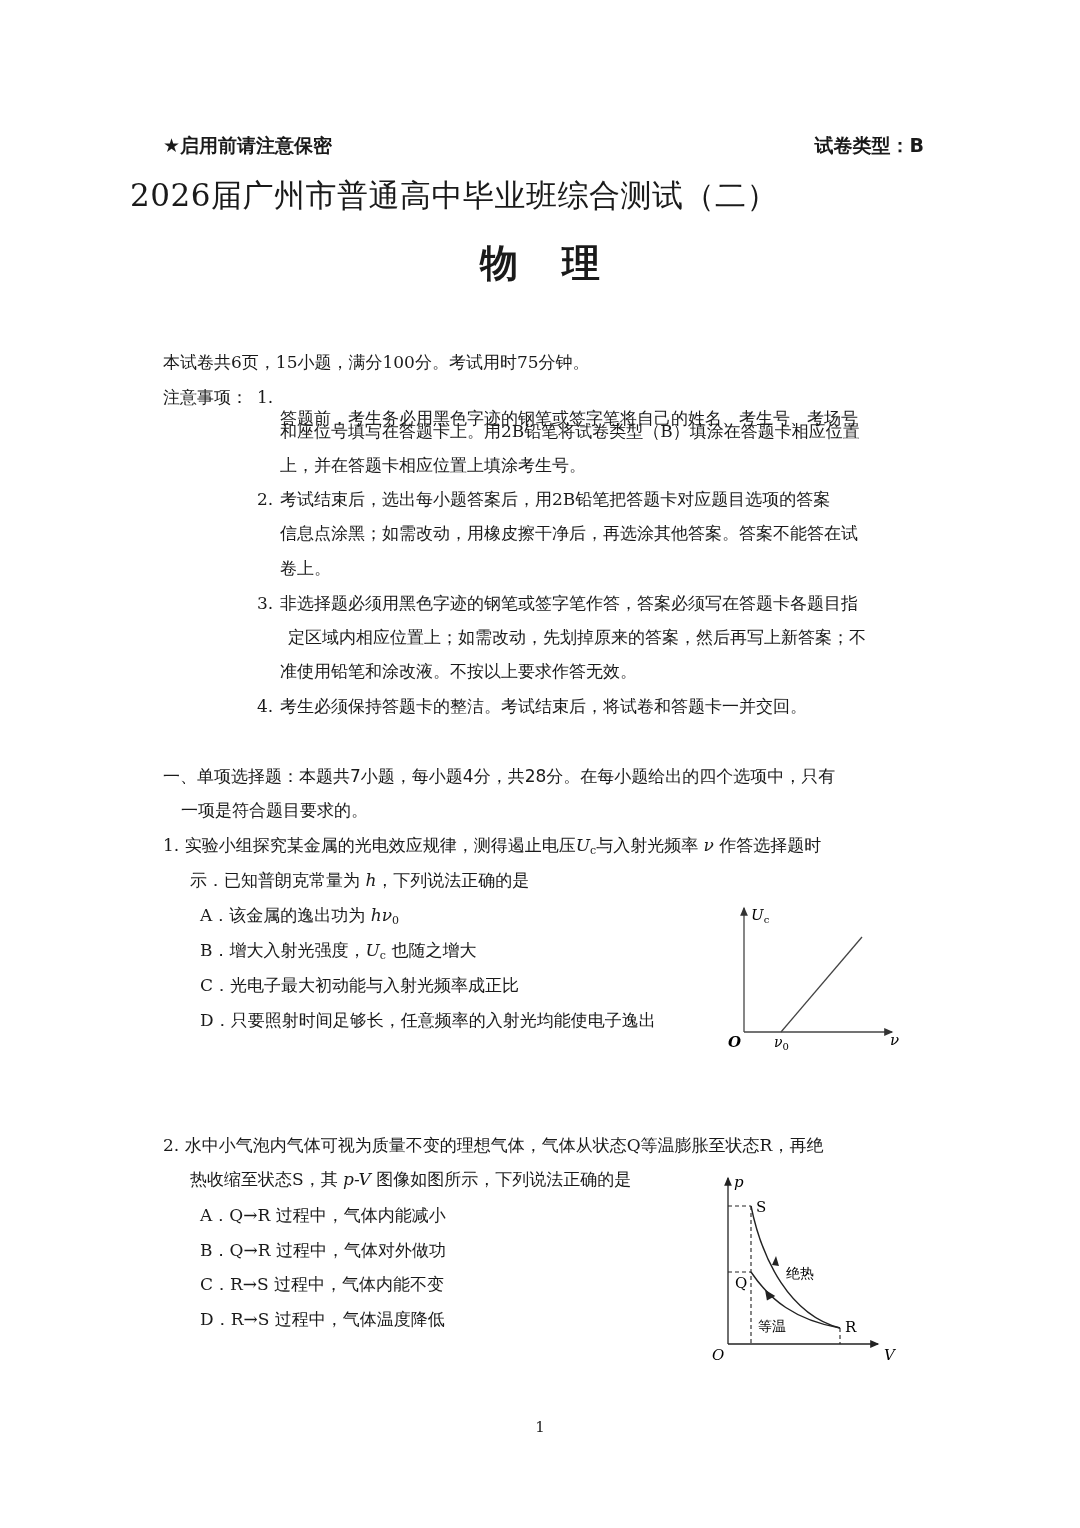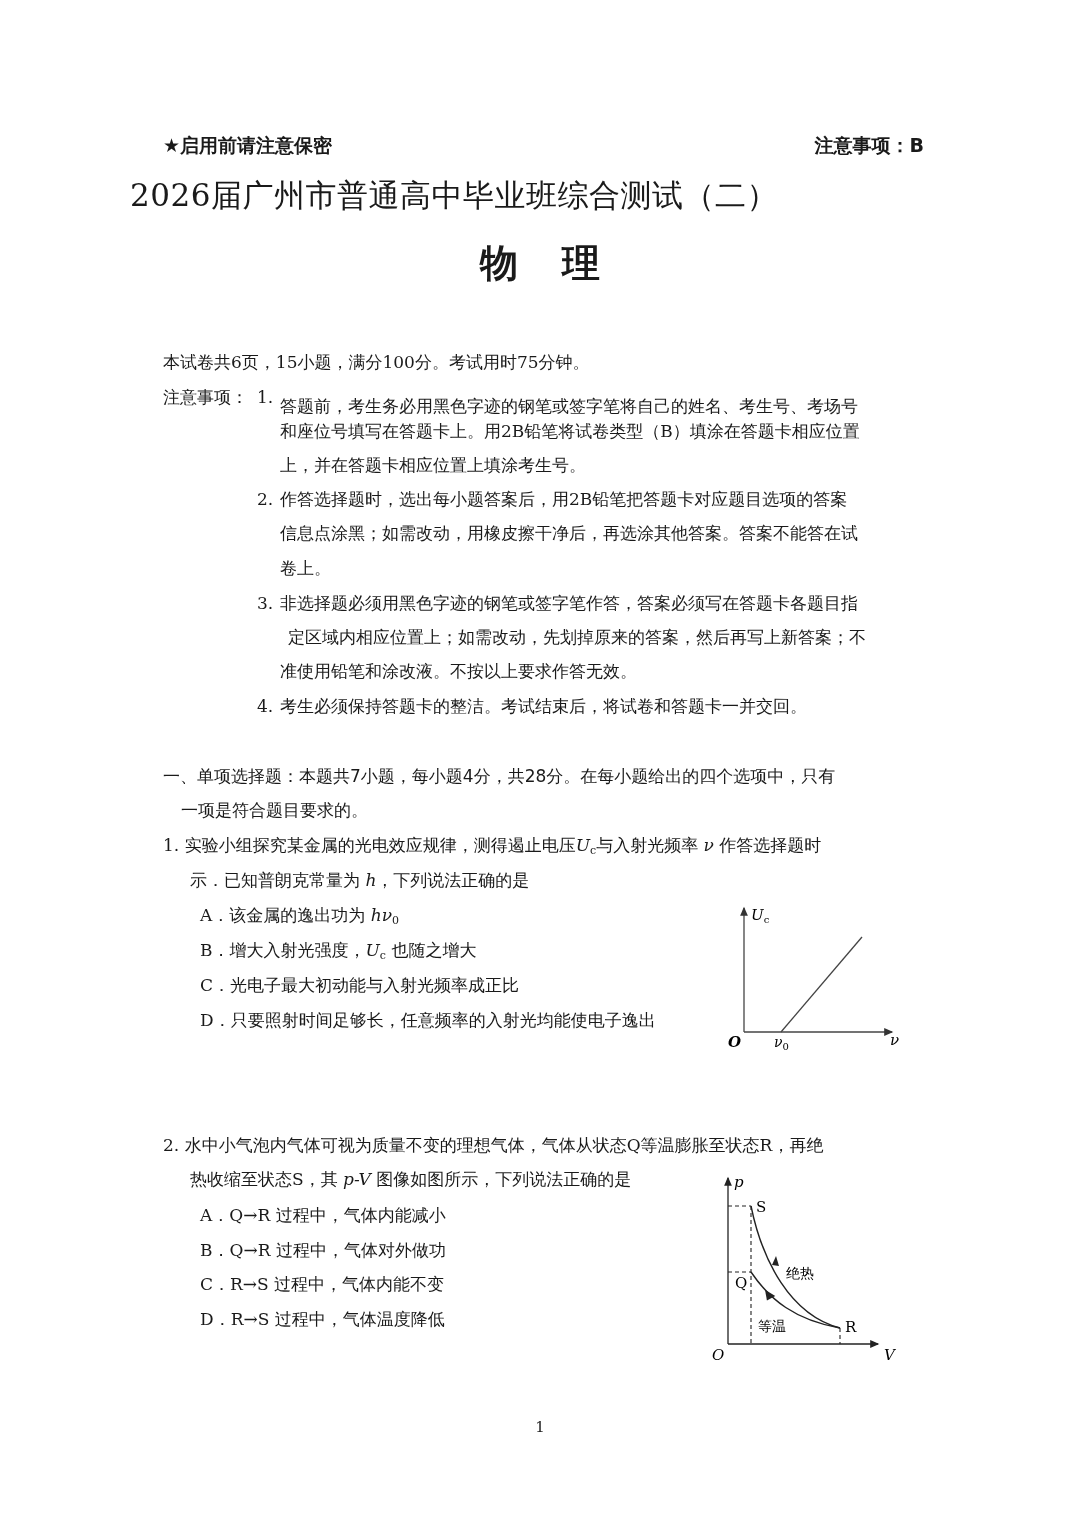--- a/index.html
+++ b/index.html
@@ -17,35 +17,35 @@
   .opt { font-size:17px; line-height:20px; white-space:nowrap; }
   i.v { font-style:italic; }
   sub.s { font-size:11px; vertical-align:-3px; }
   .pagenum { left:0; width:1080px; top:1418px; text-align:center; font-size:15px; }
   svg text { font-family: "DejaVu Serif", "Liberation Serif", serif; }
 </style>
 </head>
 <body>
 
 <div class="abs header-left sans">★启用前请注意保密</div>
-<div class="abs header-right sans">注意事项：B</div>
+<div class="abs header-right sans">试卷类型：B</div>
 
 <div class="abs title serif">2026届广州市普通高中毕业班综合测试（二）</div>
 <div class="abs subject sans">物理</div>
 
 <div class="abs line" style="left:163px; top:352px;">本试卷共6页，15小题，满分100分。考试用时75分钟。</div>
 
 <div class="abs line sans b" style="left:163px; top:387px;">注意事项：</div>
 <div class="abs line" style="left:257px; top:387px;">1.</div>
-<div class="abs line" style="left:280px; top:396px;">答题前，考生务必用黑色字迹的钢笔或签字笔将自己的姓名、考生号、考场号</div>
+<div class="abs line" style="left:280px; top:408px;">答题前，考生务必用黑色字迹的钢笔或签字笔将自己的姓名、考生号、考场号</div>
 <div class="abs line" style="left:280px; top:421px;">和座位号填写在答题卡上。用2B铅笔将试卷类型（B）填涂在答题卡相应位置</div>
 <div class="abs line" style="left:280px; top:455px;">上，并在答题卡相应位置上填涂考生号。</div>
 
 <div class="abs line" style="left:257px; top:489px;">2.</div>
-<div class="abs line" style="left:280px; top:489px;">作答选择题时，选出每小题答案后，用2B铅笔把答题卡对应题目选项的答案</div>
+<div class="abs line" style="left:280px; top:489px;">考试结束后，选出每小题答案后，用2B铅笔把答题卡对应题目选项的答案</div>
 <div class="abs line" style="left:280px; top:523px;">信息点涂黑；如需改动，用橡皮擦干净后，再选涂其他答案。答案不能答在试</div>
 <div class="abs line" style="left:280px; top:558px;text-align:right;">卷上。</div>
 
 <div class="abs line" style="left:257px; top:593px;">3.</div>
 <div class="abs line" style="left:280px; top:593px;">非选择题必须用黑色字迹的钢笔或签字笔作答，答案必须写在答题卡各题目指</div>
 <div class="abs line" style="left:280px; top:627px;margin-left:8px;">定区域内相应位置上；如需改动，先划掉原来的答案，然后再写上新答案；不</div>
 <div class="abs line" style="left:280px; top:661px;">准使用铅笔和涂改液。不按以上要求作答无效。</div>
 
 <div class="abs line" style="left:257px; top:696px;">4.</div>
 <div class="abs line" style="left:280px; top:696px;">考生必须保持答题卡的整洁。考试结束后，将试卷和答题卡一并交回。</div>

